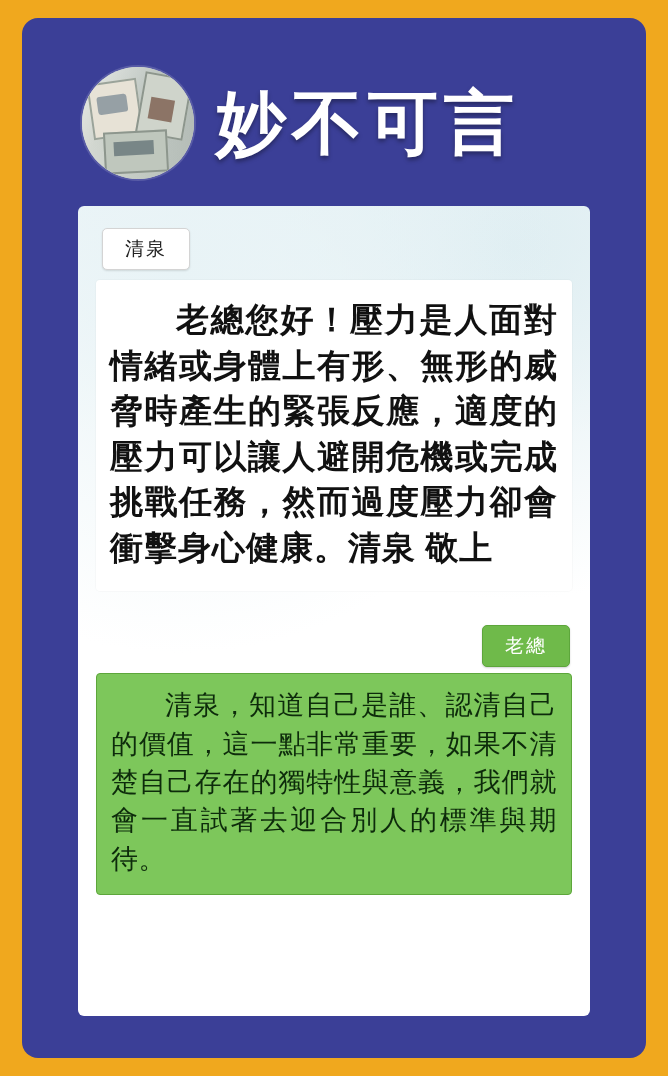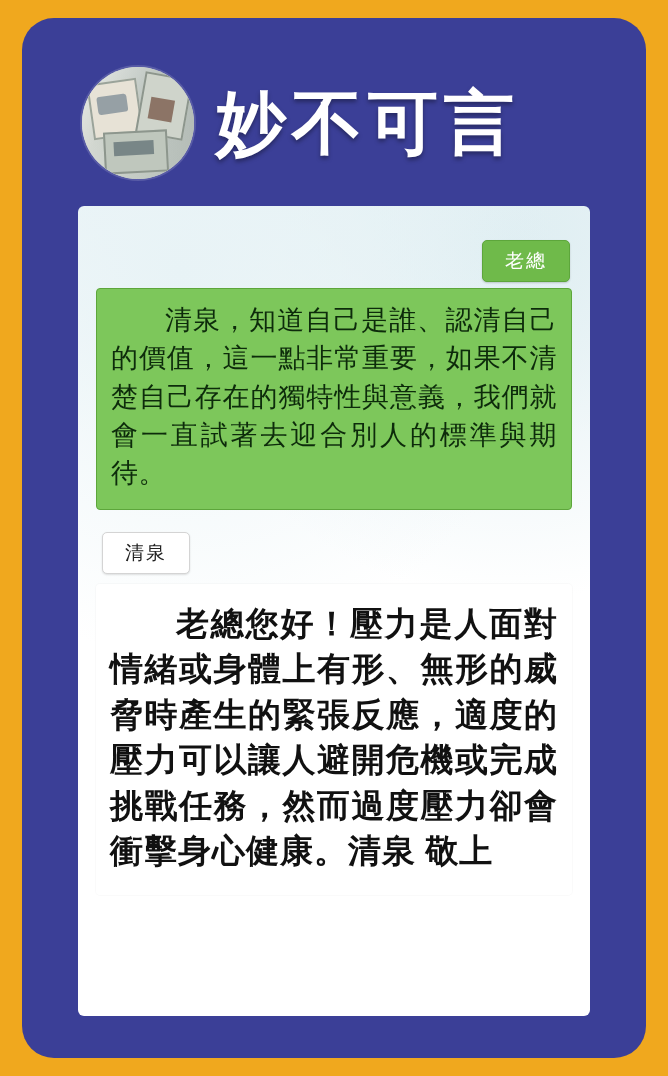--- a/index.html
+++ b/index.html
@@ -21,21 +21,21 @@
     box-sizing: border-box;
   }
   
   .card {
     position: absolute;
     left: 22px;
     top: 18px;
     width: 624px;
     height: 1040px;
     background: #3b3f97;
-    border-radius: 32px;
+    border-radius: 16px;
     box-sizing: border-box;
   }
   
   .header {
     position: absolute;
     left: 0;
     top: 40px;
     width: 624px;
     height: 130px;
     display: flex;
@@ -221,26 +221,26 @@
         <div class="stamp1"></div>
         <div class="stamp2"></div>
         <div class="stamp3"></div>
       </div>
       <div class="app-title">妙不可言</div>
     </div>
 
     <div class="chat-panel">
 
       <div class="msg-block clearfix">
+        <div class="name-tag">清泉</div>
+        <div class="bubble bubble-left">老總您好！壓力是人面對情緒或身體上有形、無形的威脅時產生的緊張反應，適度的壓力可以讓人避開危機或完成挑戰任務，然而過度壓力卻會衝擊身心健康。清泉 敬上</div>
+      </div>
+
+      <div class="msg-block clearfix">
         <div class="right-row clearfix">
           <div class="name-tag right">老總</div>
         </div>
         <div class="bubble bubble-right">清泉，知道自己是誰、認清自己的價值，這一點非常重要，如果不清楚自己存在的獨特性與意義，我們就會一直試著去迎合別人的標準與期待。</div>
       </div>
 
-      <div class="msg-block clearfix">
-        <div class="name-tag">清泉</div>
-        <div class="bubble bubble-left">老總您好！壓力是人面對情緒或身體上有形、無形的威脅時產生的緊張反應，適度的壓力可以讓人避開危機或完成挑戰任務，然而過度壓力卻會衝擊身心健康。清泉 敬上</div>
-      </div>
-
     </div>
   </div>
 </div>
 
 </body></html>

